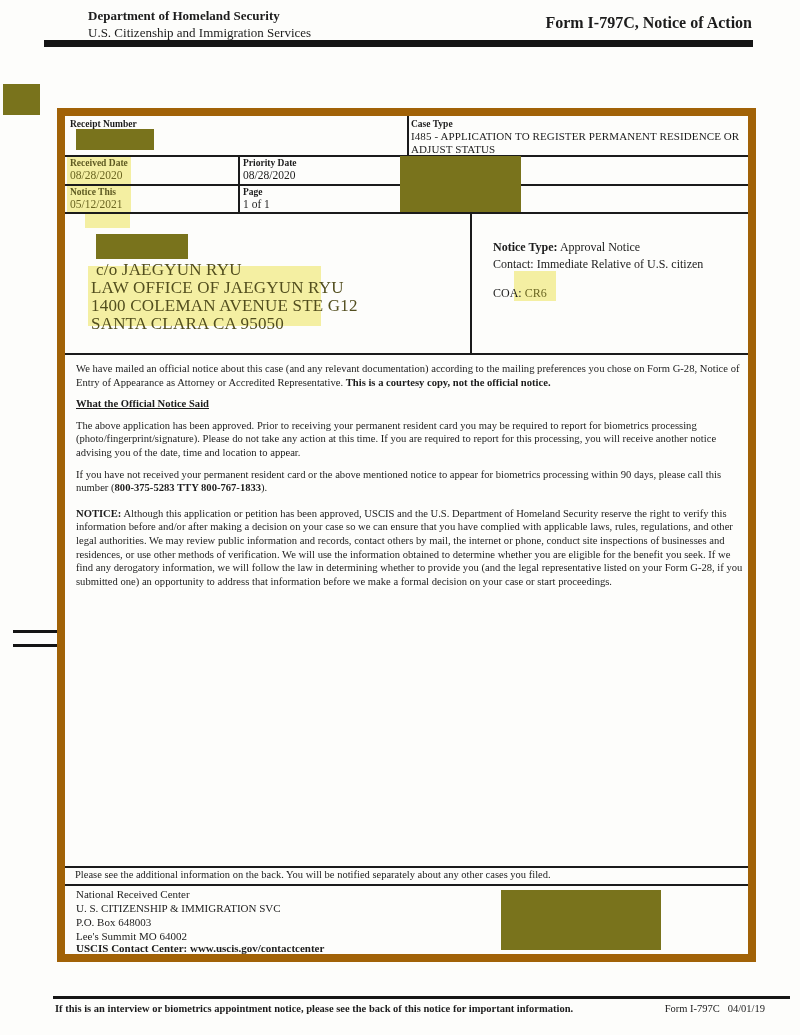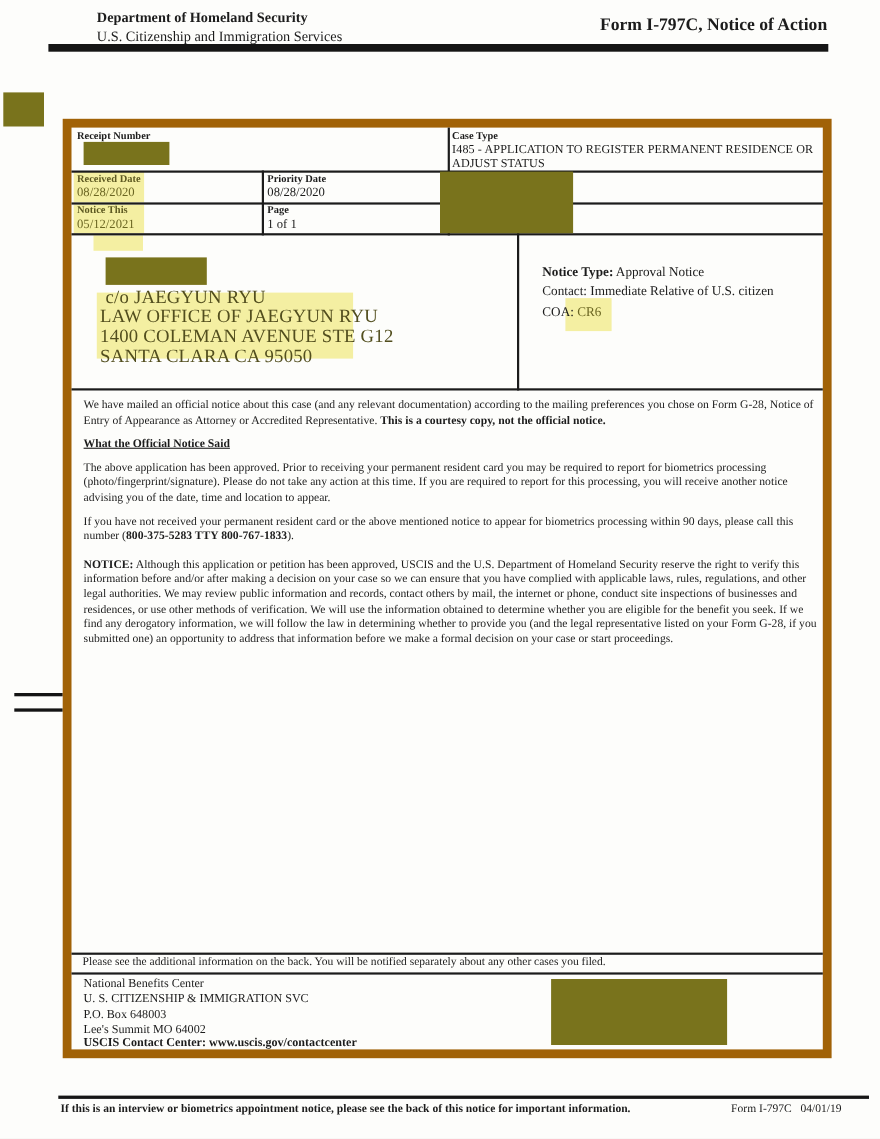--- a/index.html
+++ b/index.html
@@ -94,33 +94,33 @@
     <div class="abs red" style="left: 335px; top: 40px; width: 121px; height: 56px; background: rgb(121, 115, 28);"></div>
 
     <div class="abs red" style="left: 31px; top: 118px; width: 92px; height: 25px; background: rgb(121, 115, 28);"></div>
     <div class="abs addr" style="left:31px;top:144px;">c/o JAEGYUN RYU</div>
     <div class="abs addr" style="left:26px;top:162px;">LAW OFFICE OF JAEGYUN RYU</div>
     <div class="abs addr" style="left:26px;top:180px;">1400 COLEMAN AVENUE STE G12</div>
     <div class="abs addr" style="left:26px;top:198px;">SANTA CLARA CA  95050</div>
 
     <div class="abs ninfo" style="left:428px;top:124px;"><span class="b">Notice Type:</span><span> Approval Notice</span></div>
     <div class="abs ninfo" style="left:428px;top:141px;"><span>Contact:</span><span> Immediate Relative of U.S. citizen</span></div>
-    <div class="abs ninfo" style="left:428px;top:160px;"><span>COA:</span><span class="olive-txt"> CR6</span></div>
+    <div class="abs ninfo" style="left:428px;top:170px;"><span>COA:</span><span class="olive-txt"> CR6</span></div>
 
     <div class="abs body-text">
       <p><span>We have mailed an official notice about this case (and any relevant documentation) according to the mailing preferences you chose on Form G-28, Notice of Entry of Appearance as Attorney or Accredited Representative. </span><span class="b">This is a courtesy copy, not the official notice.</span></p>
       <p class="hd">What the Official Notice Said</p>
       <p>The above application has been approved. Prior to receiving your permanent resident card you may be required to report for biometrics processing (photo/fingerprint/signature). Please do not take any action at this time. If you are required to report for this processing, you will receive another notice advising you of the date, time and location to appear.</p>
       <p class="gap"><span>If you have not received your permanent resident card or the above mentioned notice to appear for biometrics processing within 90 days, please call this number (</span><span class="b">800-375-5283 TTY 800-767-1833</span><span>).</span></p>
       <p><span class="b">NOTICE:</span><span> Although this application or petition has been approved, USCIS and the U.S. Department of Homeland Security reserve the right to verify this information before and/or after making a decision on your case so we can ensure that you have complied with applicable laws, rules, regulations, and other legal authorities. We may review public information and records, contact others by mail, the internet or phone, conduct site inspections of businesses and residences, or use other methods of verification. We will use the information obtained to determine whether you are eligible for the benefit you seek. If we find any derogatory information, we will follow the law in determining whether to provide you (and the legal representative listed on your Form G-28, if you submitted one) an opportunity to address that information before we make a formal decision on your case or start proceedings.</span></p>
     </div>
 
     <div class="abs pls">Please see the additional information on the back. You will be notified separately about any other cases you filed.</div>
 
-    <div class="abs fline" style="top:772px;">National Benefits Center</div>
+    <div class="abs fline" style="top:772px;">National Received Center</div>
     <div class="abs fline" style="top:786px;">U. S. CITIZENSHIP &amp; IMMIGRATION SVC</div>
     <div class="abs fline" style="top:800px;">P.O. Box 648003</div>
     <div class="abs fline" style="top:814px;">Lee's Summit MO 64002</div>
     <div class="abs fline b" style="top:826px;">USCIS Contact Center: www.uscis.gov/contactcenter</div>
     <div class="abs red" style="left: 436px; top: 774px; width: 160px; height: 60px; background: rgb(121, 115, 28);"></div>
   </div>
 
   <div class="abs bot-rule"></div>
   <div class="abs bot-note">If this is an interview or biometrics appointment notice, please see the back of this notice for important information.</div>
   <div class="abs bot-form"><span>Form I-797C</span>&nbsp;&nbsp;&nbsp;<span>04/01/19</span></div>

